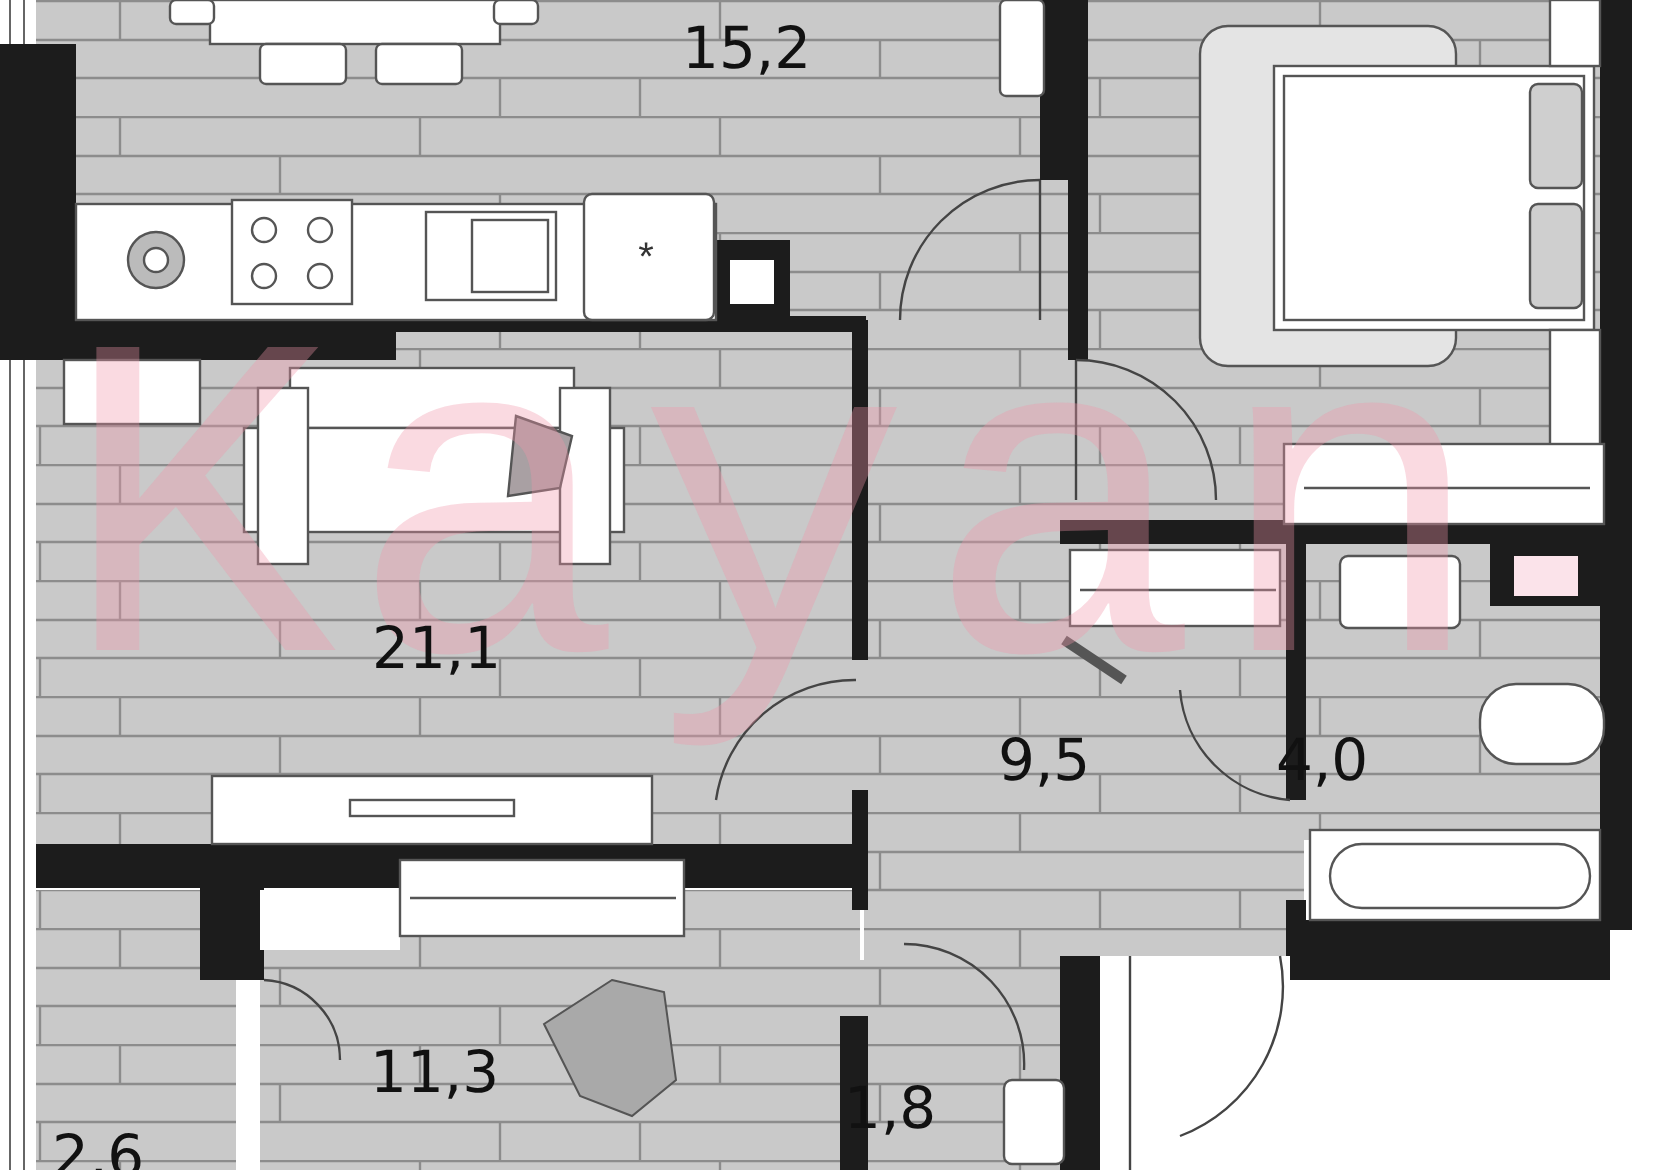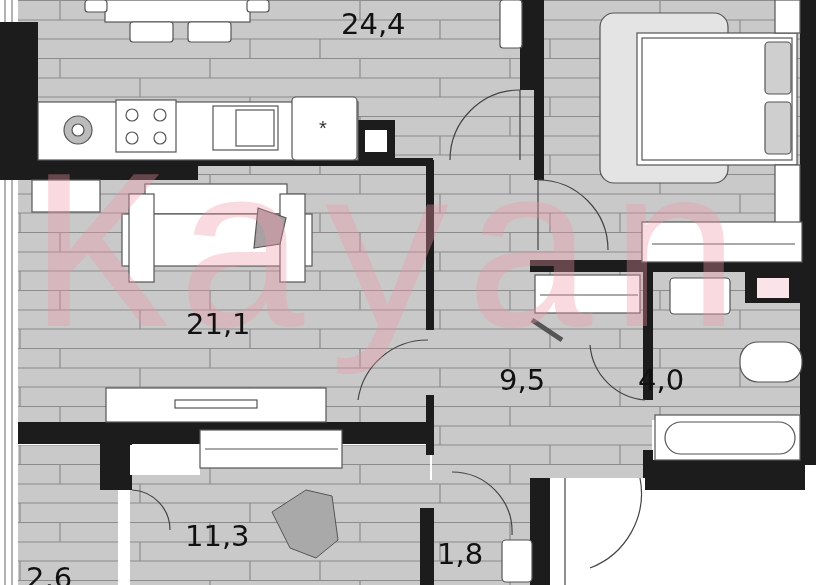--- a/index.html
+++ b/index.html
@@ -147,19 +147,19 @@
     <path d="M590,345 A60,60 0 0 0 645,400"></path>
     <path d="M132,490 A40,40 0 0 1 170,530"></path>
     <path d="M452,472 A60,60 0 0 1 512,535"></path>
     <path d="M565,478 L565,585 M640,478 A80,80 0 0 1 590,568"></path>
     <line x1="532" y1="320" x2="562" y2="340" stroke-width="5" stroke="#555"></line>
   </g>
 </svg>
 
 <div class="watermark">Kayan</div>
 
-<div class="label" style="left:341px; top:10px;">24,4</div>
+<div class="label" style="left:341px; top:10px;">15,2</div>
 <div class="label" style="left:186px; top:310px;">21,1</div>
 <div class="label" style="left:499px; top:366px;">9,5</div>
 <div class="label" style="left:626px; top:366px;margin-left:12px;">4,0</div>
 <div class="label" style="left:185px; top:522px;">11,3</div>
 <div class="label" style="left:26px; top:533px;margin-top:31px;">2,6</div>
-<div class="label" style="left:437px; top:540px;">1,8</div>
+<div class="label" style="left:422px; top:540px;">1,8</div>
 
 </body></html>

